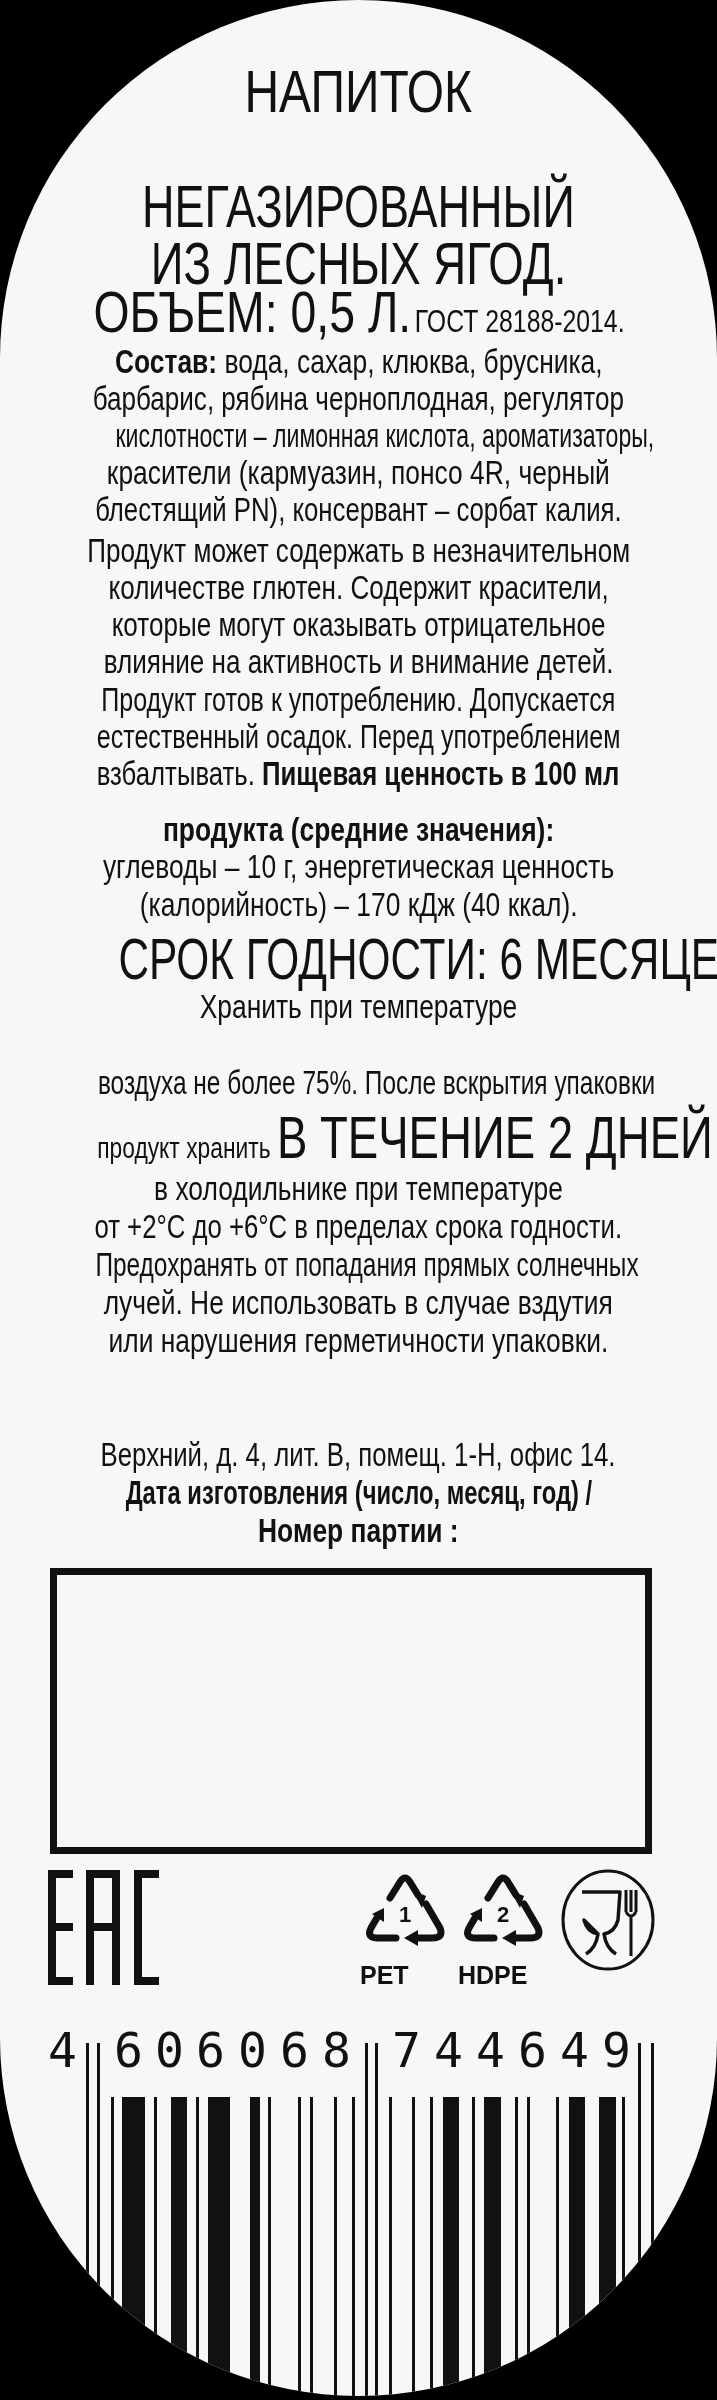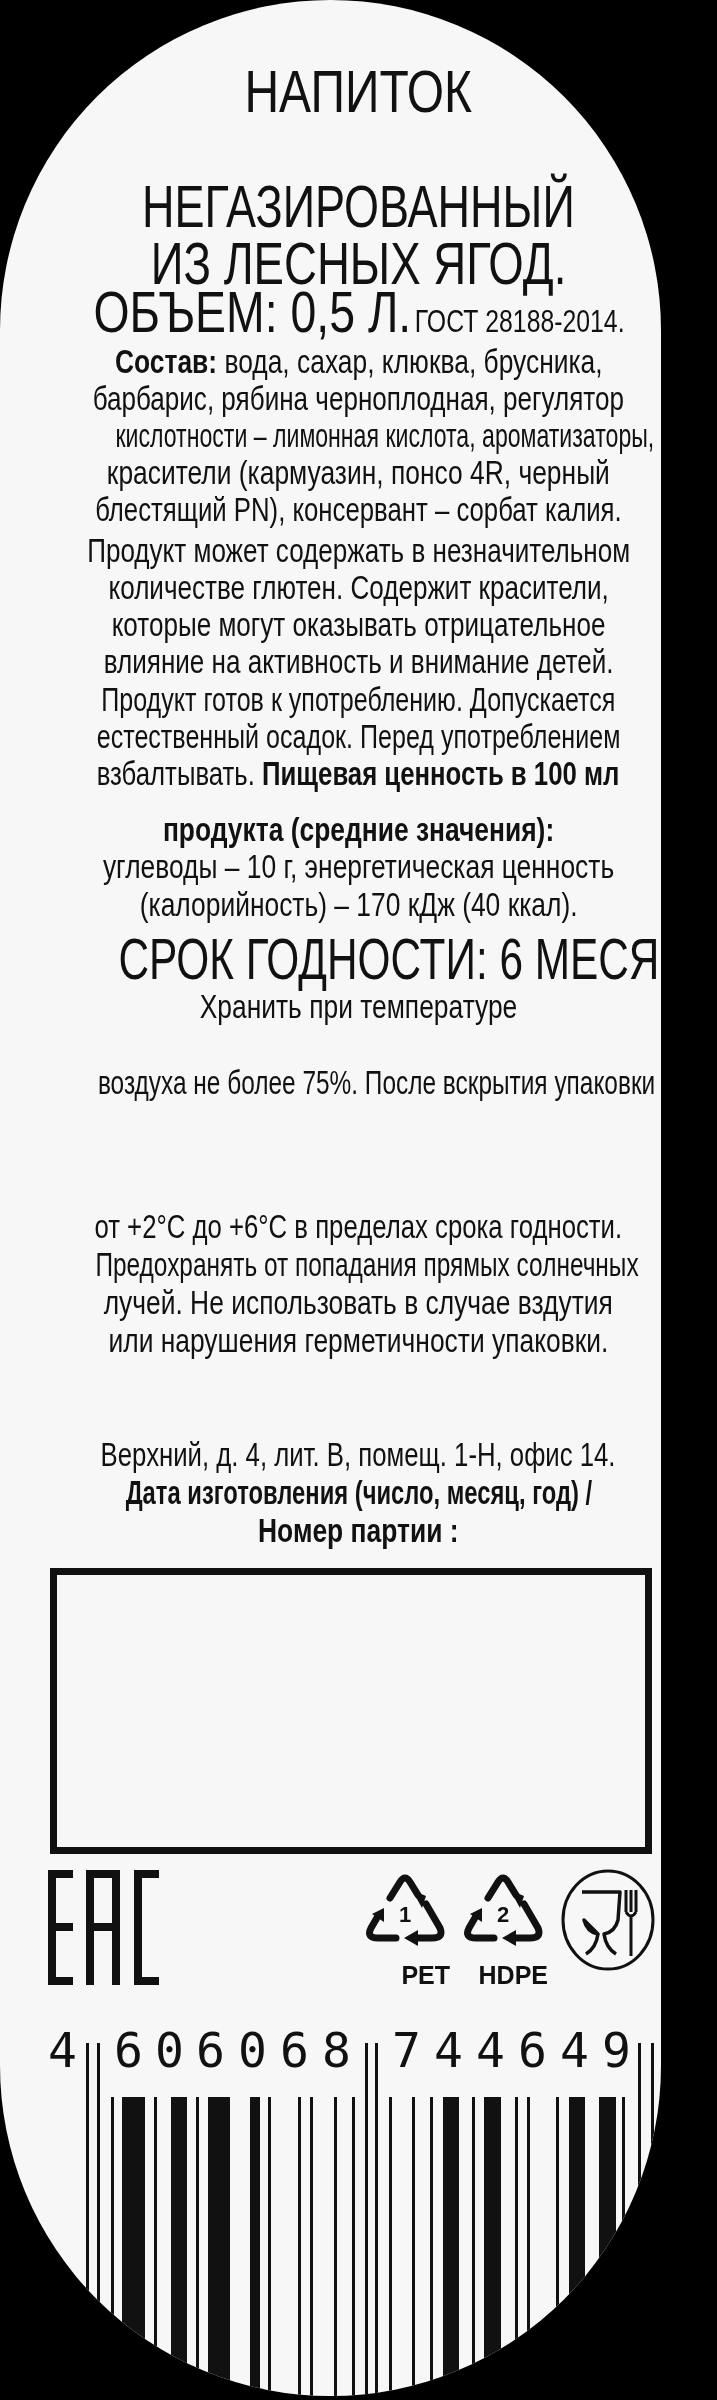--- a/index.html
+++ b/index.html
@@ -1,29 +1,29 @@
 <!DOCTYPE html>
 <html><head>
 <meta charset="utf-8">
 <style>
   html, body { margin:0; padding:0; background:#000; }
   body { width:717px; height:2400px; position:relative; overflow:hidden; font-family:"Liberation Sans", sans-serif; color:#111; }
-  .label { position:absolute; left:0; top:0; width:661px; height:2396px; background:#f7f7f7; border-radius:358px / 358px; overflow:hidden; }
+  .label { position:absolute; left:0; top:0; width:717px; height:2396px; background:#f7f7f7; border-radius:358px / 358px; overflow:hidden; }
   .ln { position:absolute; left:0; width:717px; text-align:center; white-space:nowrap; line-height:1; }
   .ln > span.fit { display:inline-block; transform-origin:center top; }
   .title { font-size:60px; }
   .body { font-size:33px; }
   .b { font-weight:bold; }
   .big { font-size:58px; }
   .gost { font-size:31px; }
   .box { position:absolute; left:50px; top:1568px; width:602px; height:286px; border:7px solid #111; box-sizing:border-box; }
   .eac { position:absolute; left:48px; top:1870px; width:115px; height:115px; }
   .icons { position:absolute; left:360px; top:1868px; }
   .recycle { position:absolute; width:90px; height:120px; }
-  .recycle .code { position:absolute; left:0; width:90px; top:93px; text-align:right; font-weight:bold; font-size:25px; }
+  .recycle .code { position:absolute; left:0; width:90px; top:93px; text-align:left; font-weight:bold; font-size:25px; }
   .food { position:absolute; width:96px; height:104px; }
   .ean-digits { position:absolute; top:2022px; left:0; width:717px; height:60px; font-family:"DejaVu Sans Mono", monospace; font-size:48px; }
   .ean-digits span { position:absolute; top:0; }
   .barcode { position:absolute; left:0; top:2040px; width:717px; height:360px; }
 </style>
 </head>
 <body>
 
 <div class="label">
 
@@ -56,20 +56,24 @@
     <span class="fit" style="transform:scaleX(0.78)"><span>взбалтывать. </span><span class="b">Пищевая ценность в 100 мл</span></span>
   </div>
 
   <div class="ln body b" style="top:813px"><span class="fit" style="transform:scaleX(0.80)">продукта (средние значения):</span></div>
   <div class="ln body" style="top:850px"><span class="fit" style="transform:scaleX(0.80)">углеводы – 10 г, энергетическая ценность</span></div>
   <div class="ln body" style="top:888px"><span class="fit" style="transform:scaleX(0.80)">(калорийность) – 170 кДж (40 ккал).</span></div>
 
   <div class="ln big" style="top:930px"><span class="fit" style="transform:scaleX(0.73)">СРОК ГОДНОСТИ: 6 МЕСЯЦЕВ.</span></div>
   <div class="ln body" style="top:990px"><span class="fit" style="transform:scaleX(0.80)">Хранить при температуре</span></div>
   <div class="ln body" style="top:1066px"><span class="fit" style="transform:scaleX(0.74)">воздуха не более 75%. После вскрытия упаковки</span></div>
+  <div class="ln" style="top:1108px">
+    <span class="fit" style="transform:scaleX(0.76)"><span class="body" style="font-size:30px">продукт хранить </span><span class="big" style="font-size:60px">В ТЕЧЕНИЕ 2 ДНЕЙ</span></span>
+  </div>
+  <div class="ln body" style="top:1172px"><span class="fit" style="transform:scaleX(0.80)">в холодильнике при температуре</span></div>
   <div class="ln body" style="top:1210px"><span class="fit" style="transform:scaleX(0.78)">от +2°С до +6°С в пределах срока годности.</span></div>
   <div class="ln body" style="top:1248px"><span class="fit" style="transform:scaleX(0.74)">Предохранять от попадания прямых солнечных</span></div>
   <div class="ln body" style="top:1286px"><span class="fit" style="transform:scaleX(0.80)">лучей. Не использовать в случае вздутия</span></div>
   <div class="ln body" style="top:1324px"><span class="fit" style="transform:scaleX(0.80)">или нарушения герметичности упаковки.</span></div>
 
   <div class="ln body" style="top:1438px"><span class="fit" style="transform:scaleX(0.78)">Верхний, д. 4, лит. В, помещ. 1-Н, офис 14.</span></div>
 
   <div class="ln body b" style="top:1476px"><span class="fit" style="transform:scaleX(0.72)">Дата изготовления (число, месяц, год) /</span></div>
   <div class="ln body b" style="top:1514px"><span class="fit" style="transform:scaleX(0.80)">Номер партии :</span></div>
 

